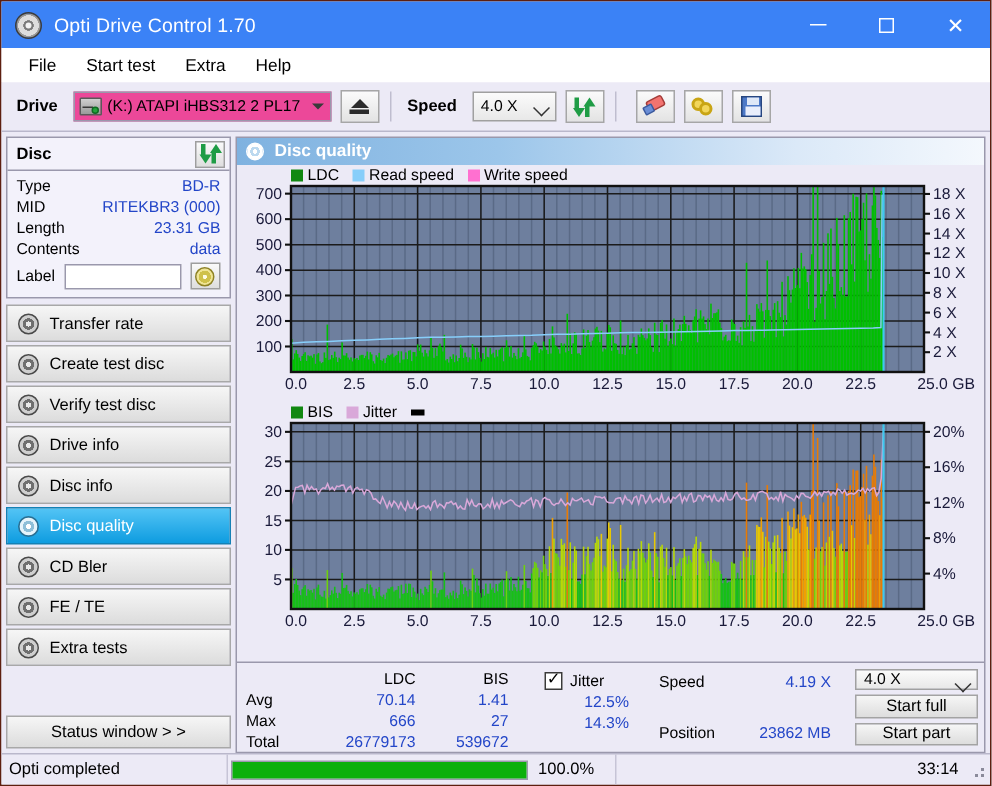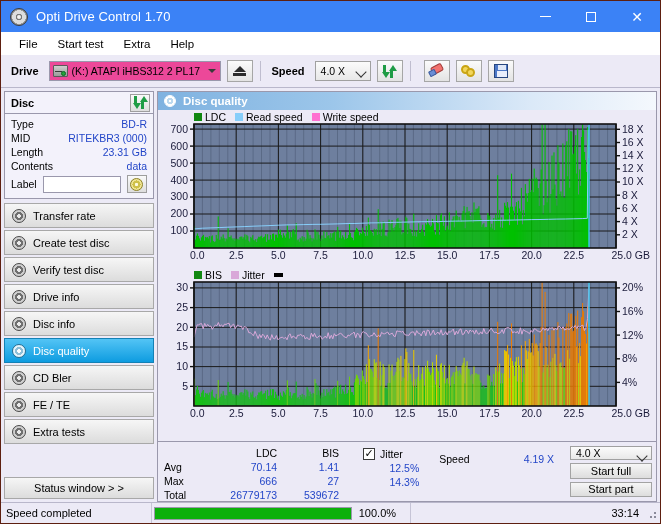--- a/index.html
+++ b/index.html
@@ -1524,20 +1524,24 @@
           <table class="stat" style="margin-left:14px">
             <tbody>
                 <tr>
               <td class="st" style="width:54px">Speed</td>
               <td class="rt sv" style="width:66px">4.19 X</td>
             </tr>
             <tr>
                   <td></td>
                   <td></td>
                 </tr>
+            <tr>
+              <td class="st">Position</td>
+              <td class="rt sv">23862 MB</td>
+            </tr>
           </tbody>
             </table>
 
           <div class="col" style="margin-left:10px;gap:3px;">
             <div class="speed-combo" style="width:82px;height:19px;">
               <span>4.0 X</span>
               <span class="chev" style="top:5px;"></span>
             </div>
             <div class="btn-std">
               <span>Start full</span>
@@ -1545,21 +1549,21 @@
             <div class="btn-std">
               <span>Start part</span>
             </div>
           </div>
         </div>
       </div>
     </div>
   </div>
 
   <div class="statusbar">
-    <div class="sb-cell" style="width:150px">Speed completed</div>
+    <div class="sb-cell" style="width:150px">Opti completed</div>
     <div class="sb-sep"></div>
     <div class="progress">
         <i id="pbar" style="width: 100%;"></i>
       </div>
     <div class="sb-cell" style="width:56px">100.0%</div>
     <div class="sb-sep"></div>
     <div class="sb-cell" style="flex:1 1 auto;justify-content:flex-end;padding-right:6px;">33:14</div>
     <span class="grip"></span>
   </div>
 

